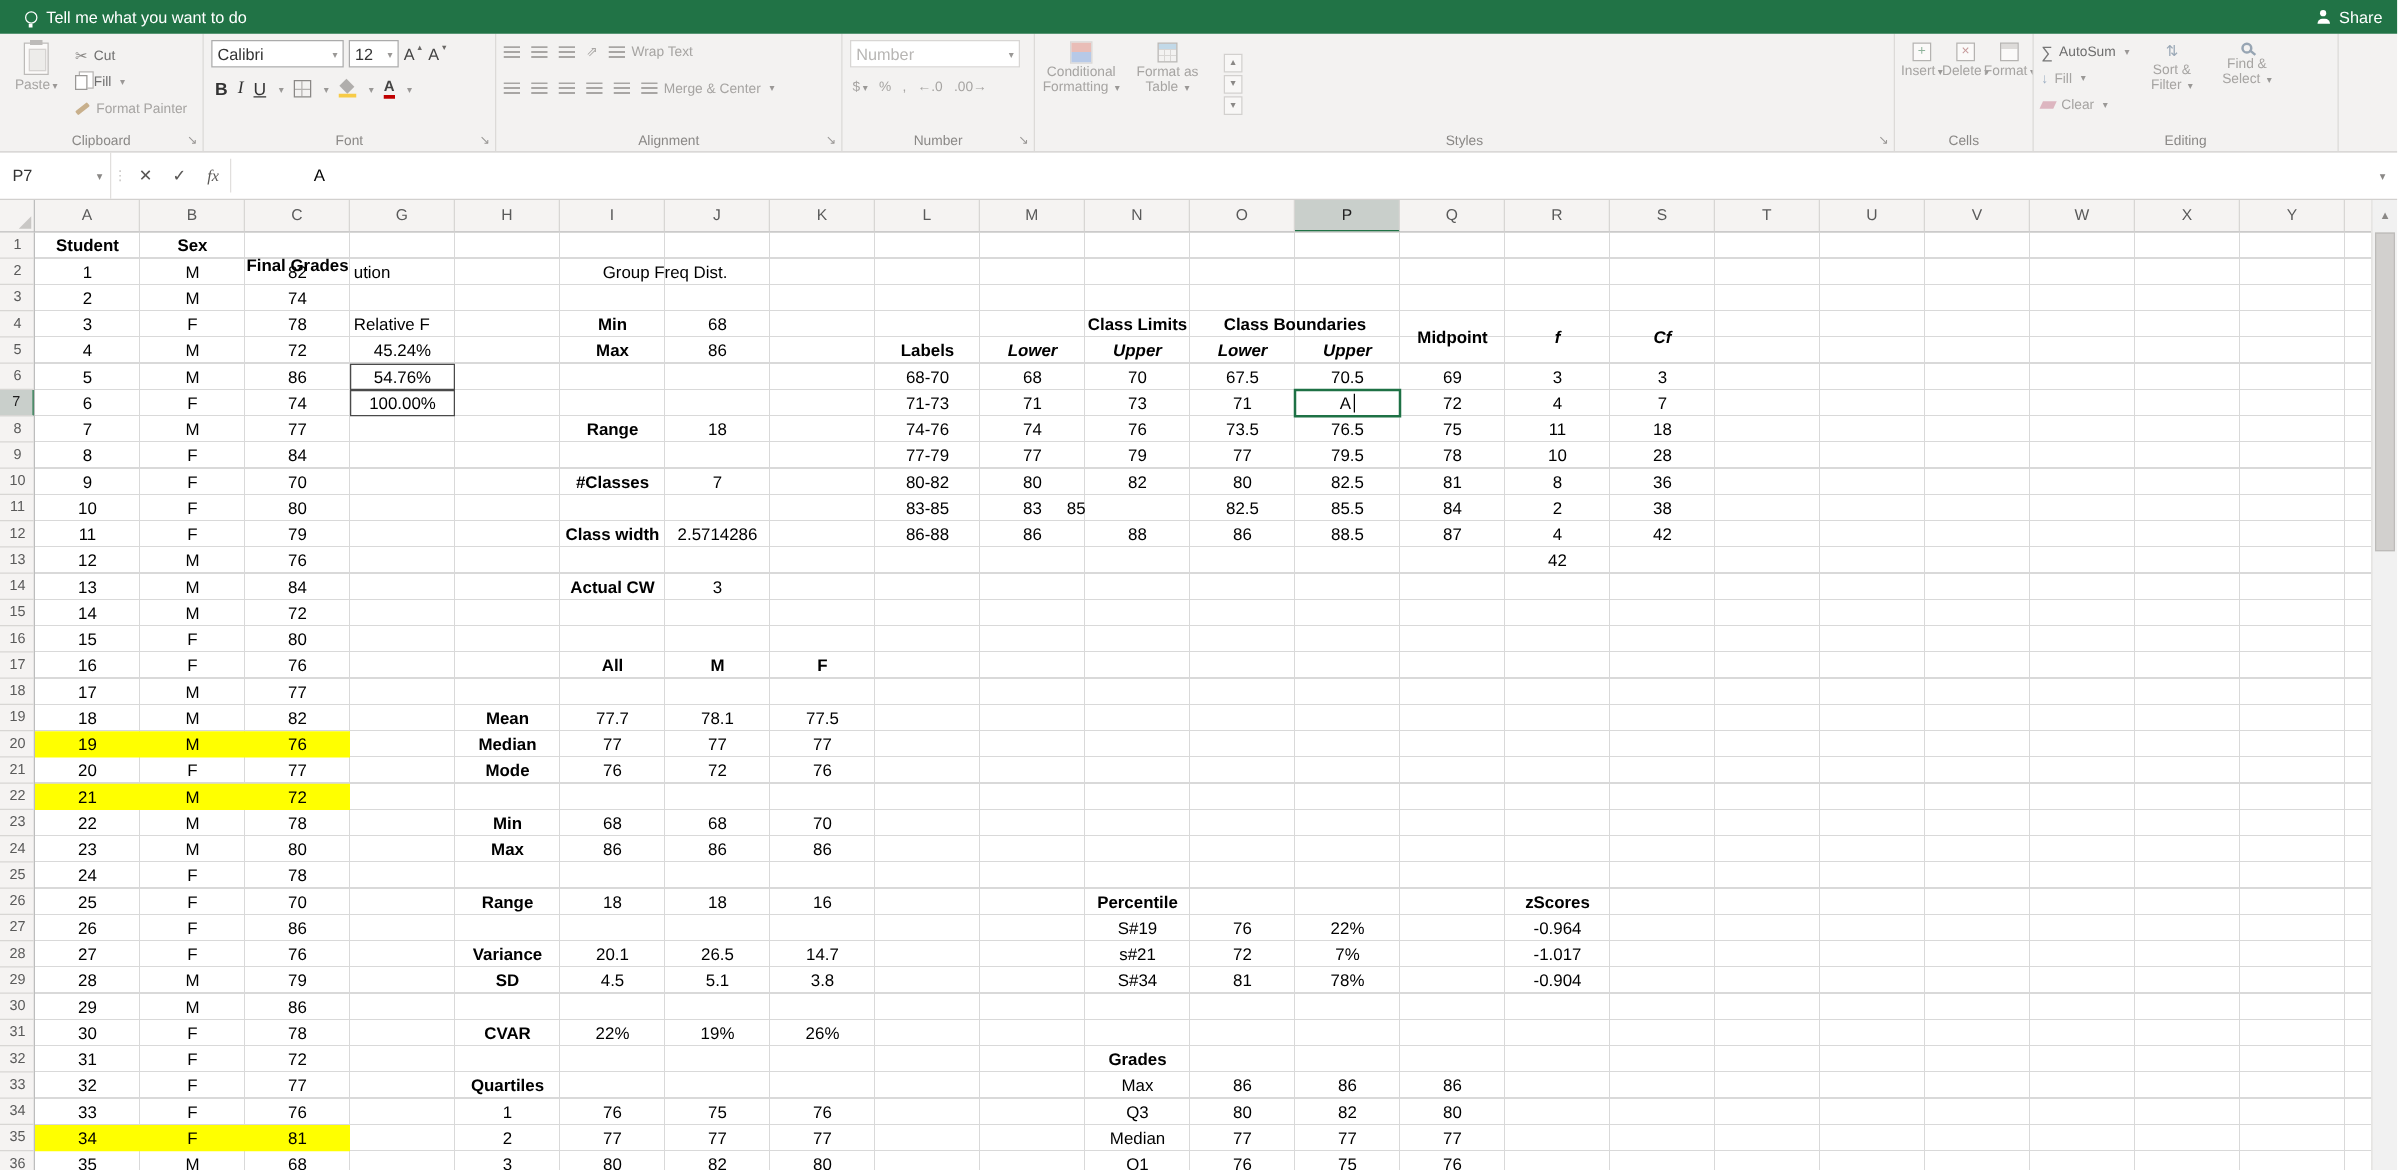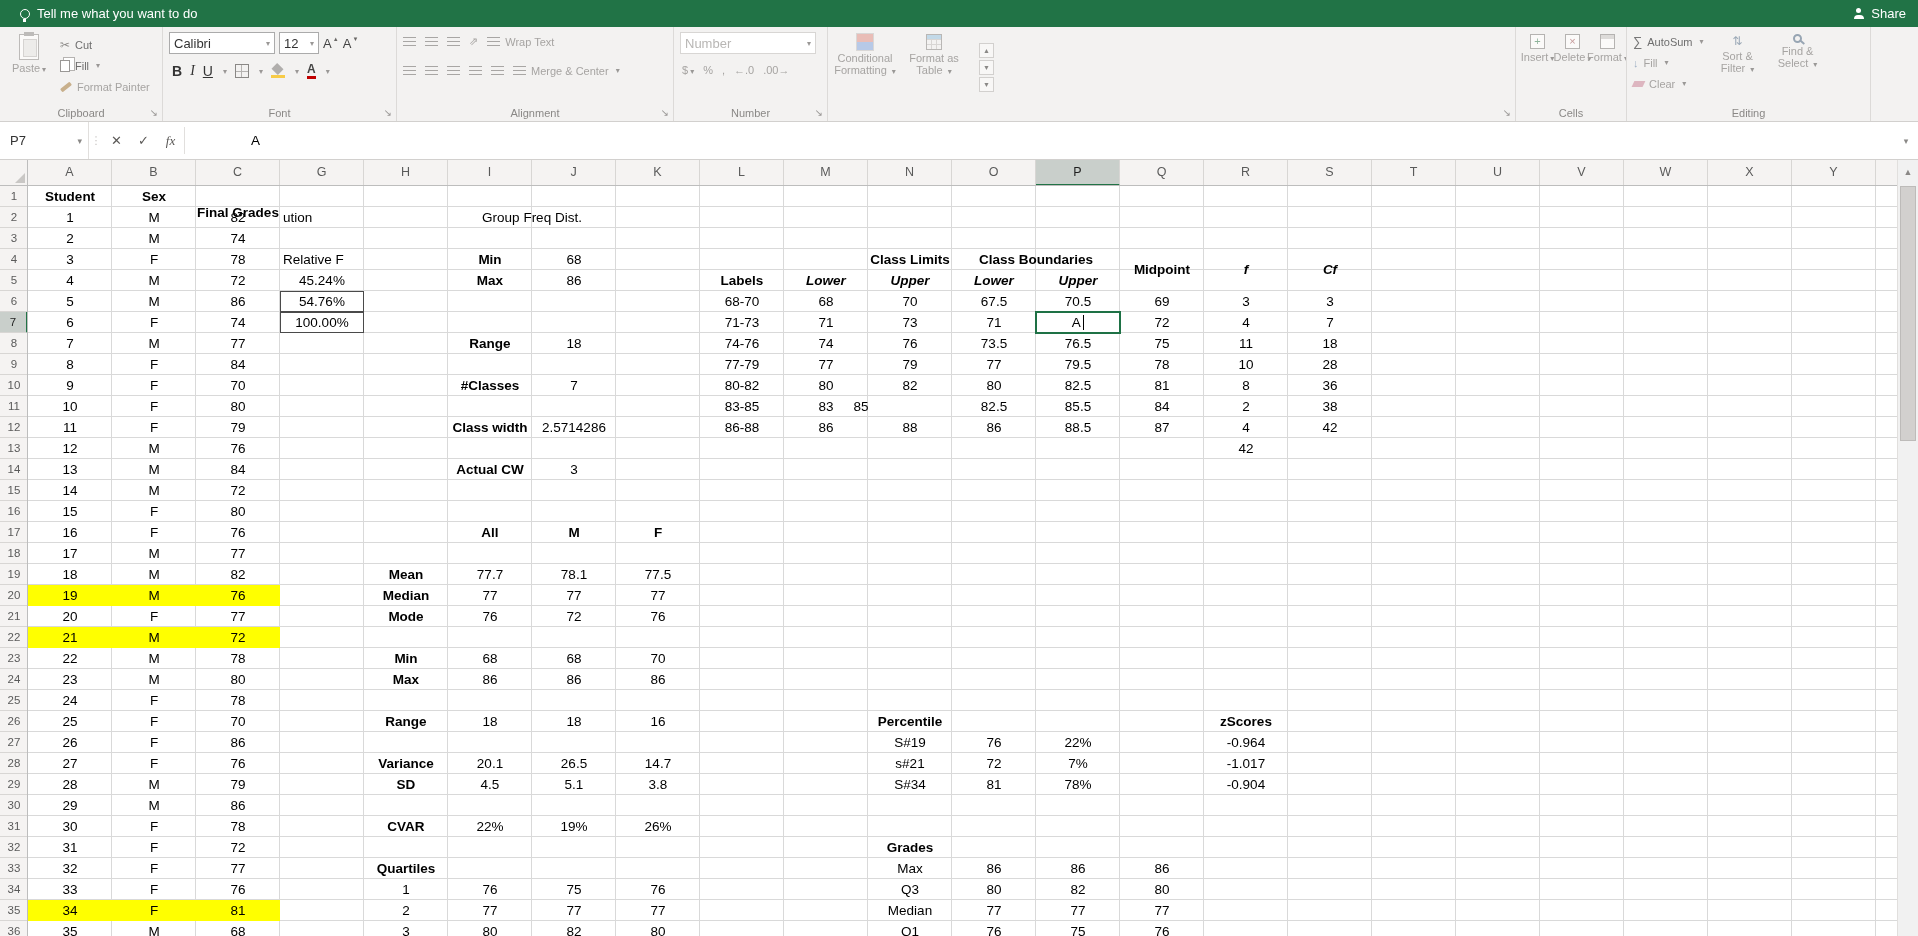--- a/index.html
+++ b/index.html
@@ -280,20 +280,21 @@
         <span class="ic-ft"></span>
         <span class="lbl"><span>Format as Table</span> <span class="dd">▾</span></span>
       </div>
       <div class="gallery">
       </div>
       <div class="galctl">
         <span>▲</span>
         <span>▼</span>
         <span>▼</span>
       </div>
+      <div class="glabel">Styles</div>
       <span class="launcher">↘</span>
     </div>
 
     <div class="rgroup g-cells">
       <div class="cellbtn bigv mut">
         <span class="ic-sq ins">+</span>
         <span><span>Insert</span><span class="dd">▾</span></span>
       </div>
       <div class="cellbtn bigv mut">
         <span class="ic-sq del">×</span>

